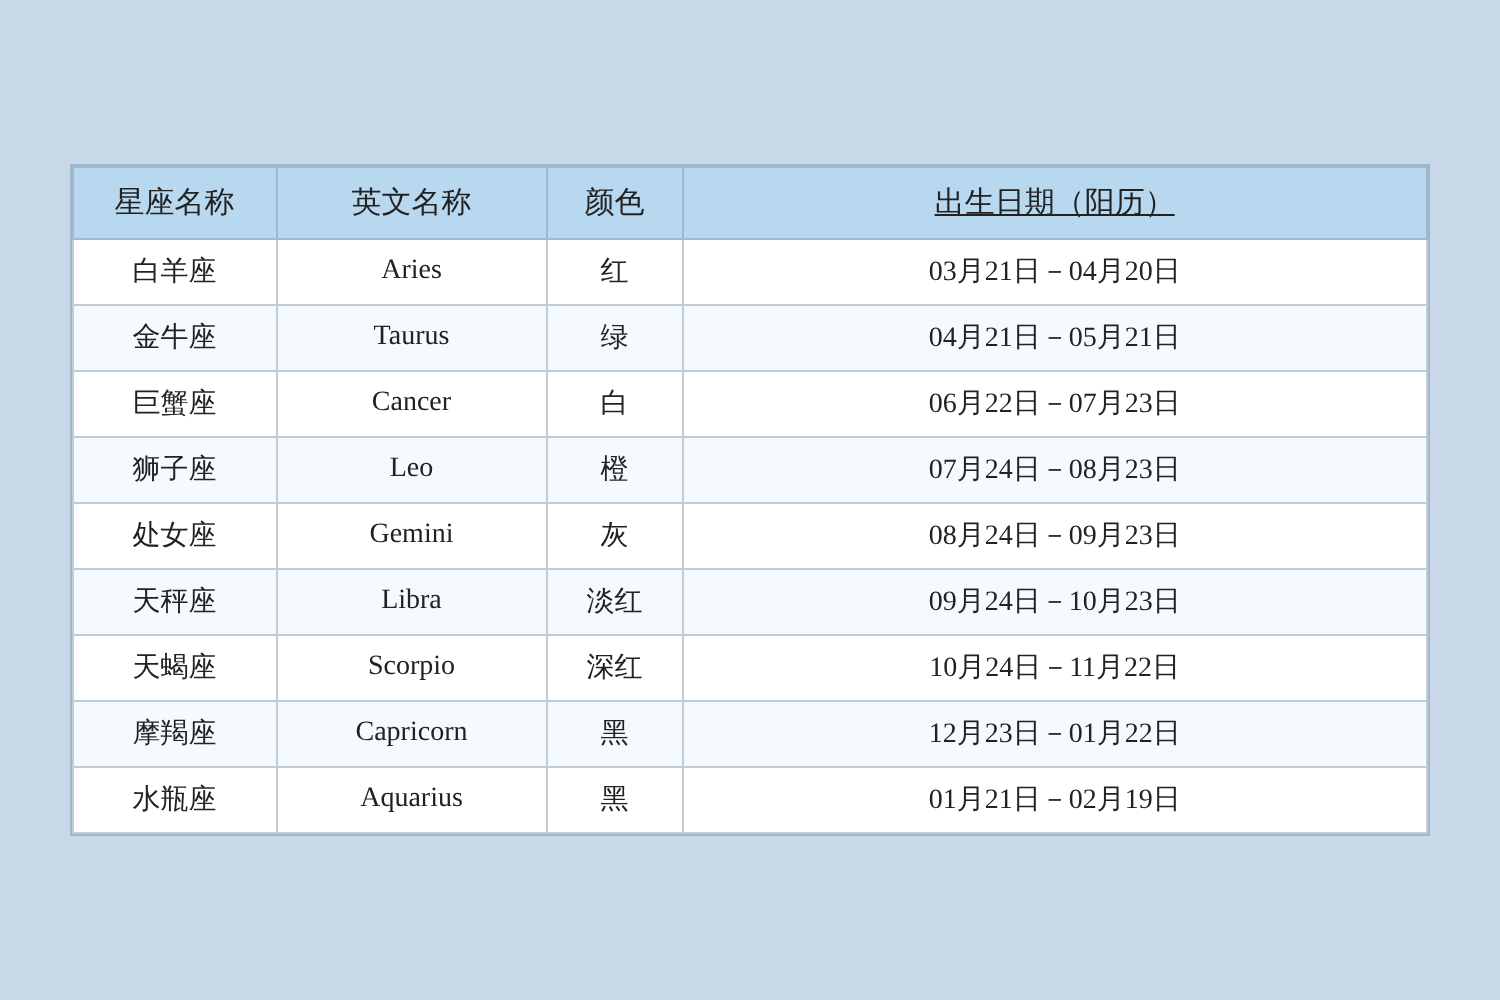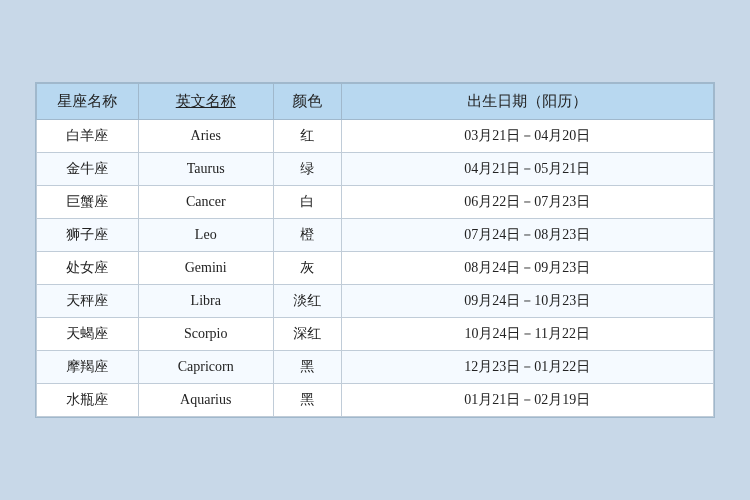--- a/index.html
+++ b/index.html
@@ -40,23 +40,23 @@
       background: #f5faff;
     }
     tbody td {
       border: 1px solid #c0ccd8;
       padding: 7px 12px;
       text-align: center;
       font-size: 14px;
       color: #222;
     }
     .col-chinese { width: 15%; }
-    .col-english { width: 20%; text-decoration: underline; }
+    .col-english { width: 20%; }
     .col-color   { width: 10%; }
-    .col-date    { width: 55%; }
+    .col-date    { width: 55%; text-decoration: underline; }
   </style>
 </head>
 <body>
 
 <div class="table-container">
   <table>
     <thead>
       <tr>
         <th class="col-chinese">星座名称</th>
         <th class="col-english">英文名称</th>

